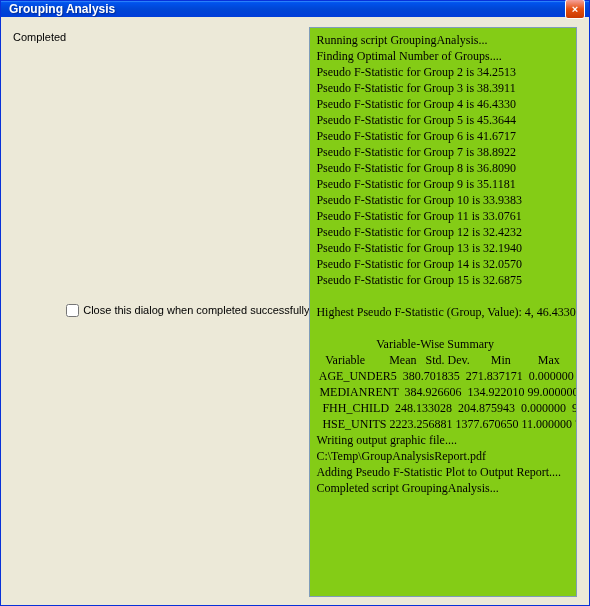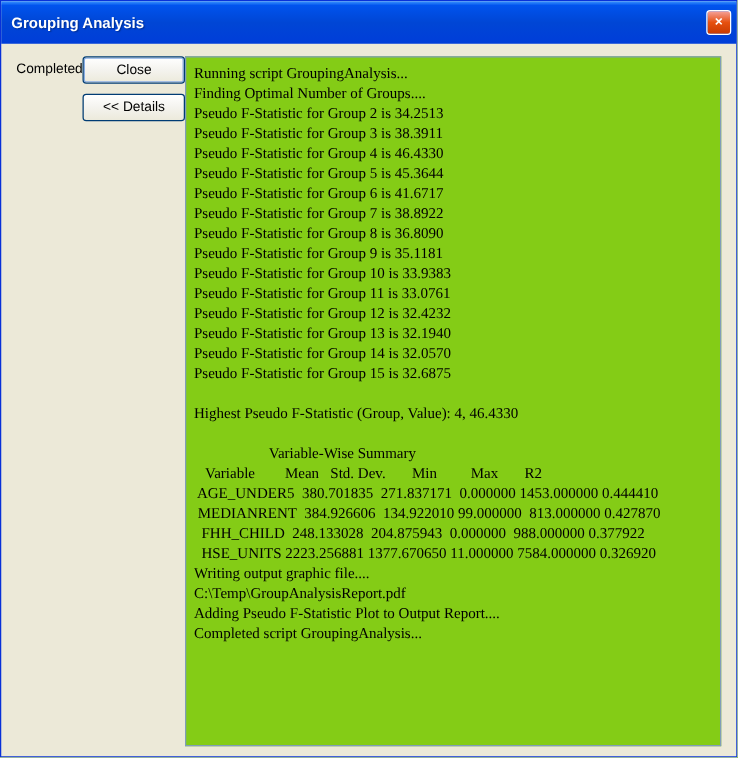--- a/index.html
+++ b/index.html
@@ -21,21 +21,21 @@
     }
     .titlebar {
       background: linear-gradient(to bottom, #3a93ff 0%, #0053ee 10%, #0046d5 50%, #003dd9 100%);
       color: #fff;
       font-weight: bold;
       font-size: 12px;
       padding: 4px 4px 4px 8px;
       display: flex;
       align-items: center;
       justify-content: space-between;
-      height: 34px;
+      height: 16px;
     }
     .titlebar .title { text-shadow: 1px 1px 1px rgba(0,0,0,0.3); }
     .close-btn {
       width: 20px;
       height: 20px;
       background: linear-gradient(to bottom, #f5a19a 0%, #e6500f 50%, #c93a00 100%);
       border: 1px solid #fff;
       border-radius: 3px;
       color: #fff;
       font-weight: bold;
@@ -86,24 +86,24 @@
 <div class="window">
   <div class="titlebar">
     <span class="title">Grouping Analysis</span>
     <div class="close-btn">
       <span>×</span>
     </div>
   </div>
   <div class="content">
     <div class="top-row">
       <div class="status-text">Completed</div>
-      <div class="right-buttons">
-        <button class="btn default">Close</button>
-        <button class="btn">&lt;&lt; Details</button>
-      </div>
+    </div>
+    <div class="checkbox-row">
+      <input type="checkbox" style="">
+      <label>Close this dialog when completed successfully</label>
     </div>
     <div class="log-area">Running script GroupingAnalysis...
 Finding Optimal Number of Groups....
 Pseudo F-Statistic for Group 2 is 34.2513
 Pseudo F-Statistic for Group 3 is 38.3911
 Pseudo F-Statistic for Group 4 is 46.4330
 Pseudo F-Statistic for Group 5 is 45.3644
 Pseudo F-Statistic for Group 6 is 41.6717
 Pseudo F-Statistic for Group 7 is 38.8922
 Pseudo F-Statistic for Group 8 is 36.8090

